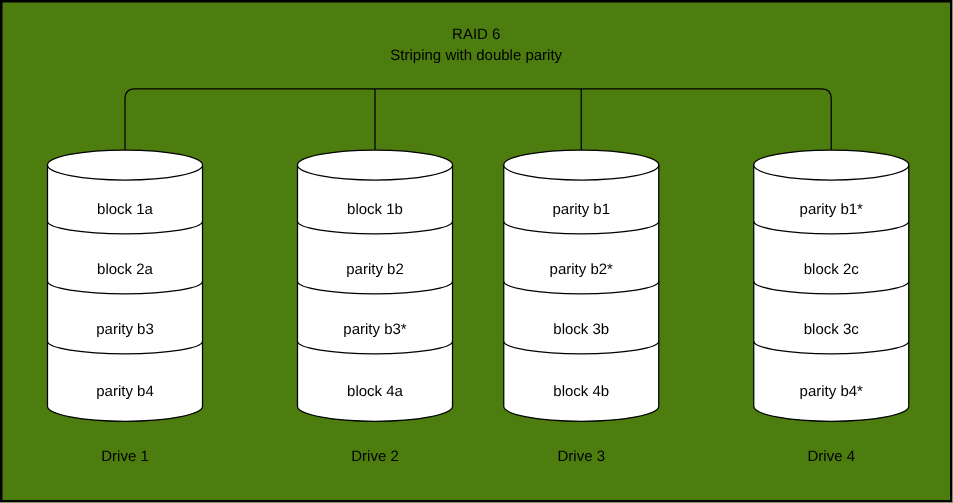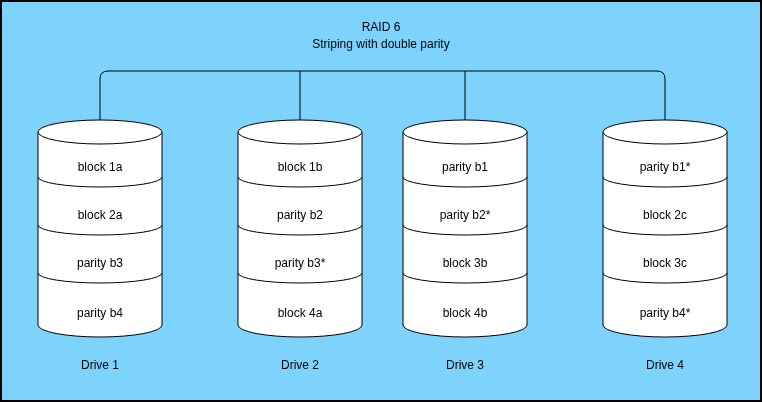--- a/index.html
+++ b/index.html
@@ -2,21 +2,21 @@
 <html><head>
 <meta charset="utf-8">
 <style>
   html, body { margin: 0; padding: 0; background: #ffffff; }
   #frame {
     position: relative;
     width: 762px;
     height: 402px;
     box-sizing: border-box;
     border: 2px solid #000000;
-    background: #7dd3fc;
+    background: #4d7c0f;
     overflow: hidden;
     font-family: "Liberation Sans", sans-serif;
   }
   #diagram-svg { position: absolute; left: 0; top: 0; }
   .shape   { fill: #ffffff; stroke: #000000; stroke-width: 1; }
   .divider { fill: none;    stroke: #000000; stroke-width: 1; }
   .connector { fill: none; stroke: #000000; stroke-width: 1; }
   text {
     font-family: "Liberation Sans", sans-serif;
     font-size: 12px;

